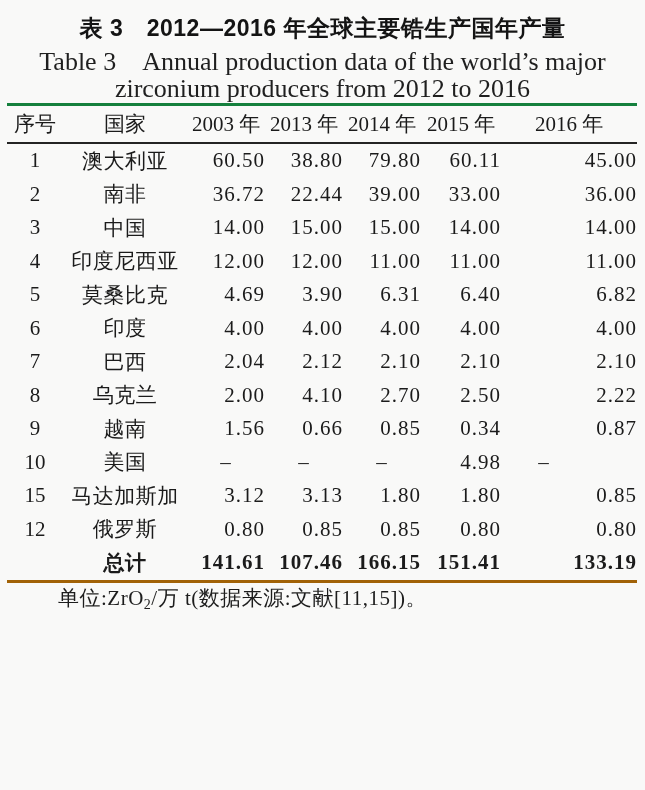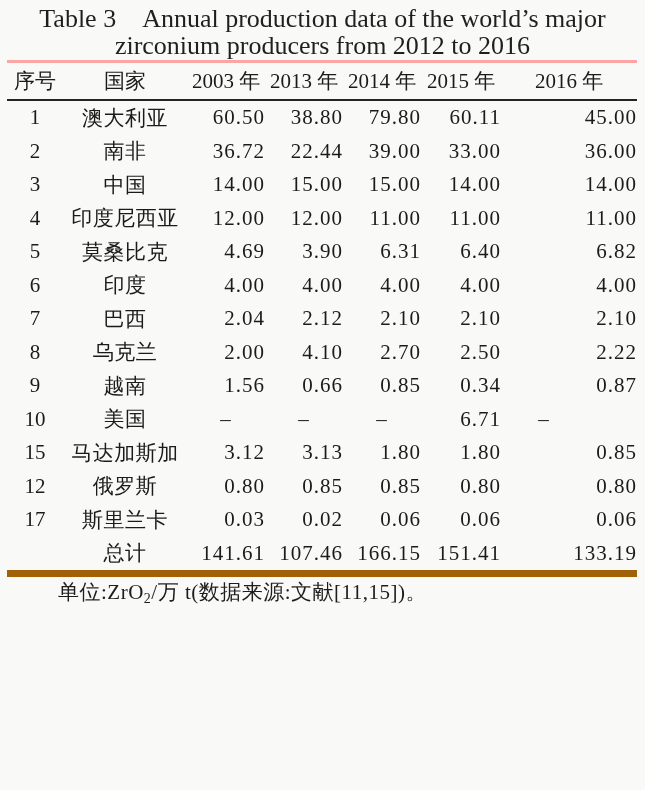--- a/index.html
+++ b/index.html
@@ -30,25 +30,26 @@
   }
   .title-en.first { margin-top: 5px; }
 
   table.prod {
     margin: 1px 0 0 7px;
     width: 630px;
     border-collapse: collapse;
     table-layout: fixed;
   }
   table.prod thead tr {
-    border-top: 3px solid #fca5a5;
+    border-top: 3px solid #15803d;
     border-bottom: 2px solid #242424;
   }
   table.prod tbody tr:last-child {
-    border-bottom: 7px solid #a16207;
+    border-bottom: 3px solid #a16207;
+    font-weight: bold;
   }
   table.prod th {
     font-weight: normal;
     font-size: 21px;
     height: 36px;
     padding: 0;
     text-align: center;
     white-space: nowrap;
     overflow: visible;
   }
@@ -85,20 +86,21 @@
     vertical-align: baseline;
     position: relative;
     top: 4px;
   }
 </style>
 </head>
 <body>
 
 <div class="page">
 
+  <div class="title-cn">表 3　2012—2016 年全球主要锆生产国年产量</div>
 
   <div class="title-en first">Table 3　Annual production data of the world’s major</div>
 
   <div class="title-en">zirconium producers from 2012 to 2016</div>
 
   <table class="prod">
     <colgroup>
       <col class="w1">
         <col class="w2">
         <col class="w3">
@@ -199,21 +201,21 @@
           <td class="c5">0.85</td>
           <td class="c6">0.34</td>
           <td class="c7">0.87</td>
         </tr>
         <tr>
           <td class="c1">10</td>
           <td class="c2">美国</td>
           <td class="c3 dash">–</td>
           <td class="c4 dash">–</td>
           <td class="c5 dash">–</td>
-          <td class="c6">6.71</td>
+          <td class="c6">4.98</td>
           <td class="c7 dash">–</td>
         </tr>
         <tr>
           <td class="c1">15</td>
           <td class="c2">马达加斯加</td>
           <td class="c3">3.12</td>
           <td class="c4">3.13</td>
           <td class="c5">1.80</td>
           <td class="c6">1.80</td>
           <td class="c7">0.85</td>
@@ -221,29 +223,20 @@
         <tr>
           <td class="c1">12</td>
           <td class="c2">俄罗斯</td>
           <td class="c3">0.80</td>
           <td class="c4">0.85</td>
           <td class="c5">0.85</td>
           <td class="c6">0.80</td>
           <td class="c7">0.80</td>
         </tr>
         <tr>
-          <td class="c1">17</td>
-          <td class="c2">斯里兰卡</td>
-          <td class="c3">0.03</td>
-          <td class="c4">0.02</td>
-          <td class="c5">0.06</td>
-          <td class="c6">0.06</td>
-          <td class="c7">0.06</td>
-        </tr>
-        <tr>
           <td class="c1"></td>
           <td class="c2">总计</td>
           <td class="c3">141.61</td>
           <td class="c4">107.46</td>
           <td class="c5">166.15</td>
           <td class="c6">151.41</td>
           <td class="c7">133.19</td>
         </tr>
       </tbody>
   </table>

